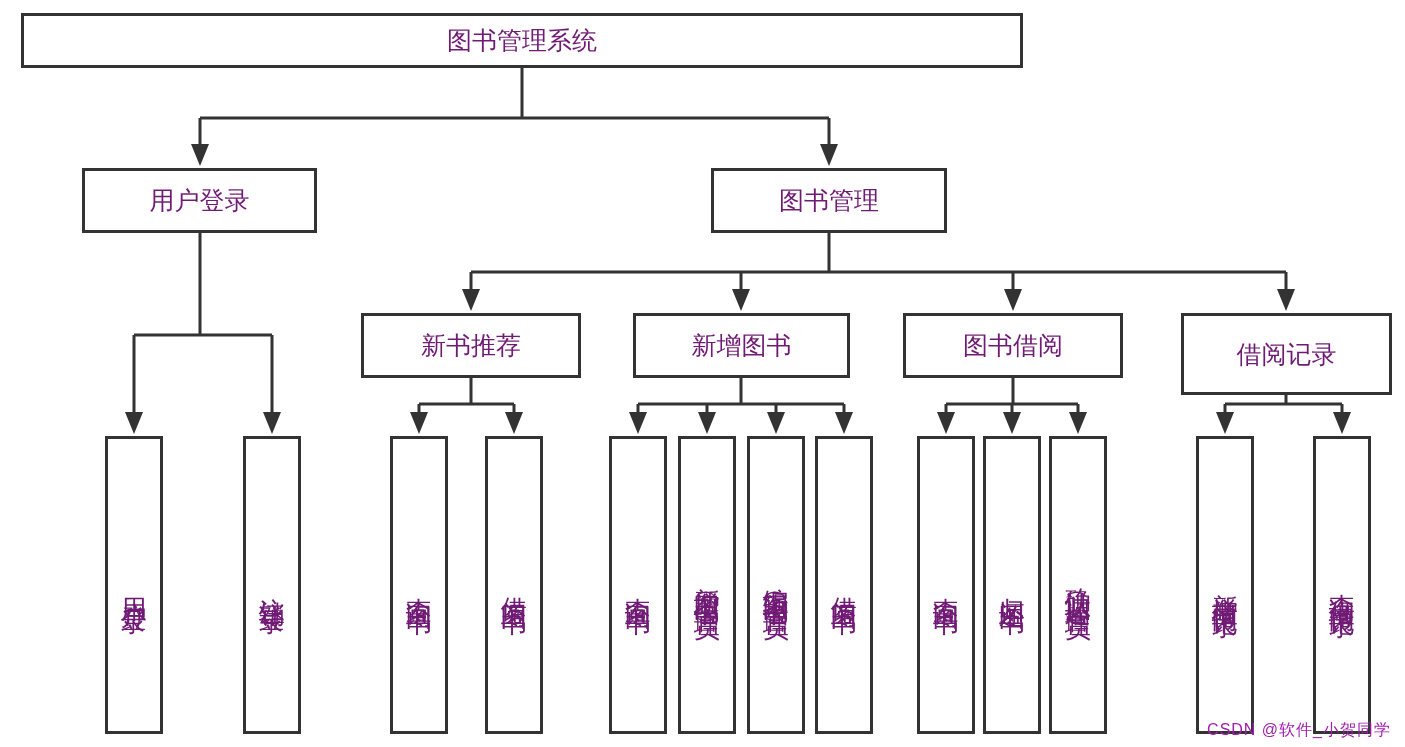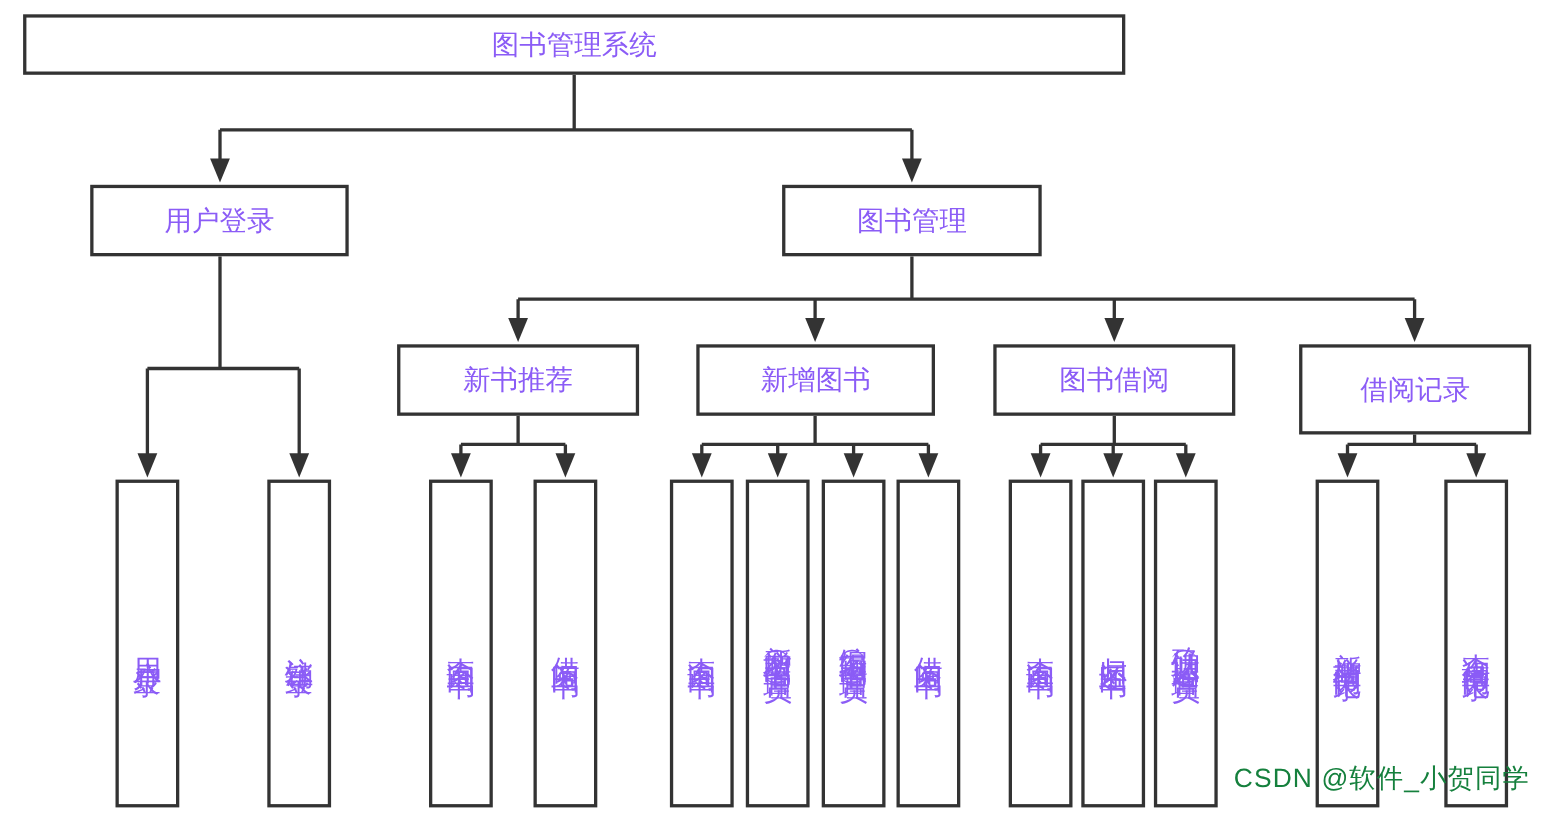--- a/index.html
+++ b/index.html
@@ -4,31 +4,31 @@
 <style>
   html,body { margin:0; padding:0; background:#ffffff; }
   .canvas {
     position:relative; width:1405px; height:747px; background:#ffffff;
     font-family:"Liberation Sans", sans-serif; overflow:hidden;
   }
   .connectors { position:absolute; left:0; top:0; width:1405px; height:747px; }
   .box {
     position:absolute; background:#ffffff; border:3px solid #333333;
     box-sizing:border-box; display:flex; align-items:center; justify-content:center;
-    color:#8b5cf6;
+    color:#701a75;
   }
   .hbox { font-size:25px; }
   .leaf { width:58px; top:436px; height:298px; font-size:26px; }
   .vtext {
     writing-mode:vertical-rl; text-orientation:mixed;
     letter-spacing:4px; line-height:1.1; white-space:nowrap;
   }
   .watermark {
-    position:absolute; right:14px; bottom:24px;
-    font-size:24px; color:#15803d; letter-spacing:1px; z-index:5;
+    position:absolute; right:14px; bottom:6px;
+    font-size:16px; color:#a21caf; letter-spacing:1px; z-index:5;
   }
 </style>
 </head>
 <body>
 
 <div class="canvas">
 
   <svg class="connectors" viewBox="0 0 1405 747" xmlns="http://www.w3.org/2000/svg">
     <g stroke="#333333" stroke-width="3" fill="none">
       <path d="M522 68 V118 M200 118 H829 M200 118 V146 M829 118 V146"></path>

